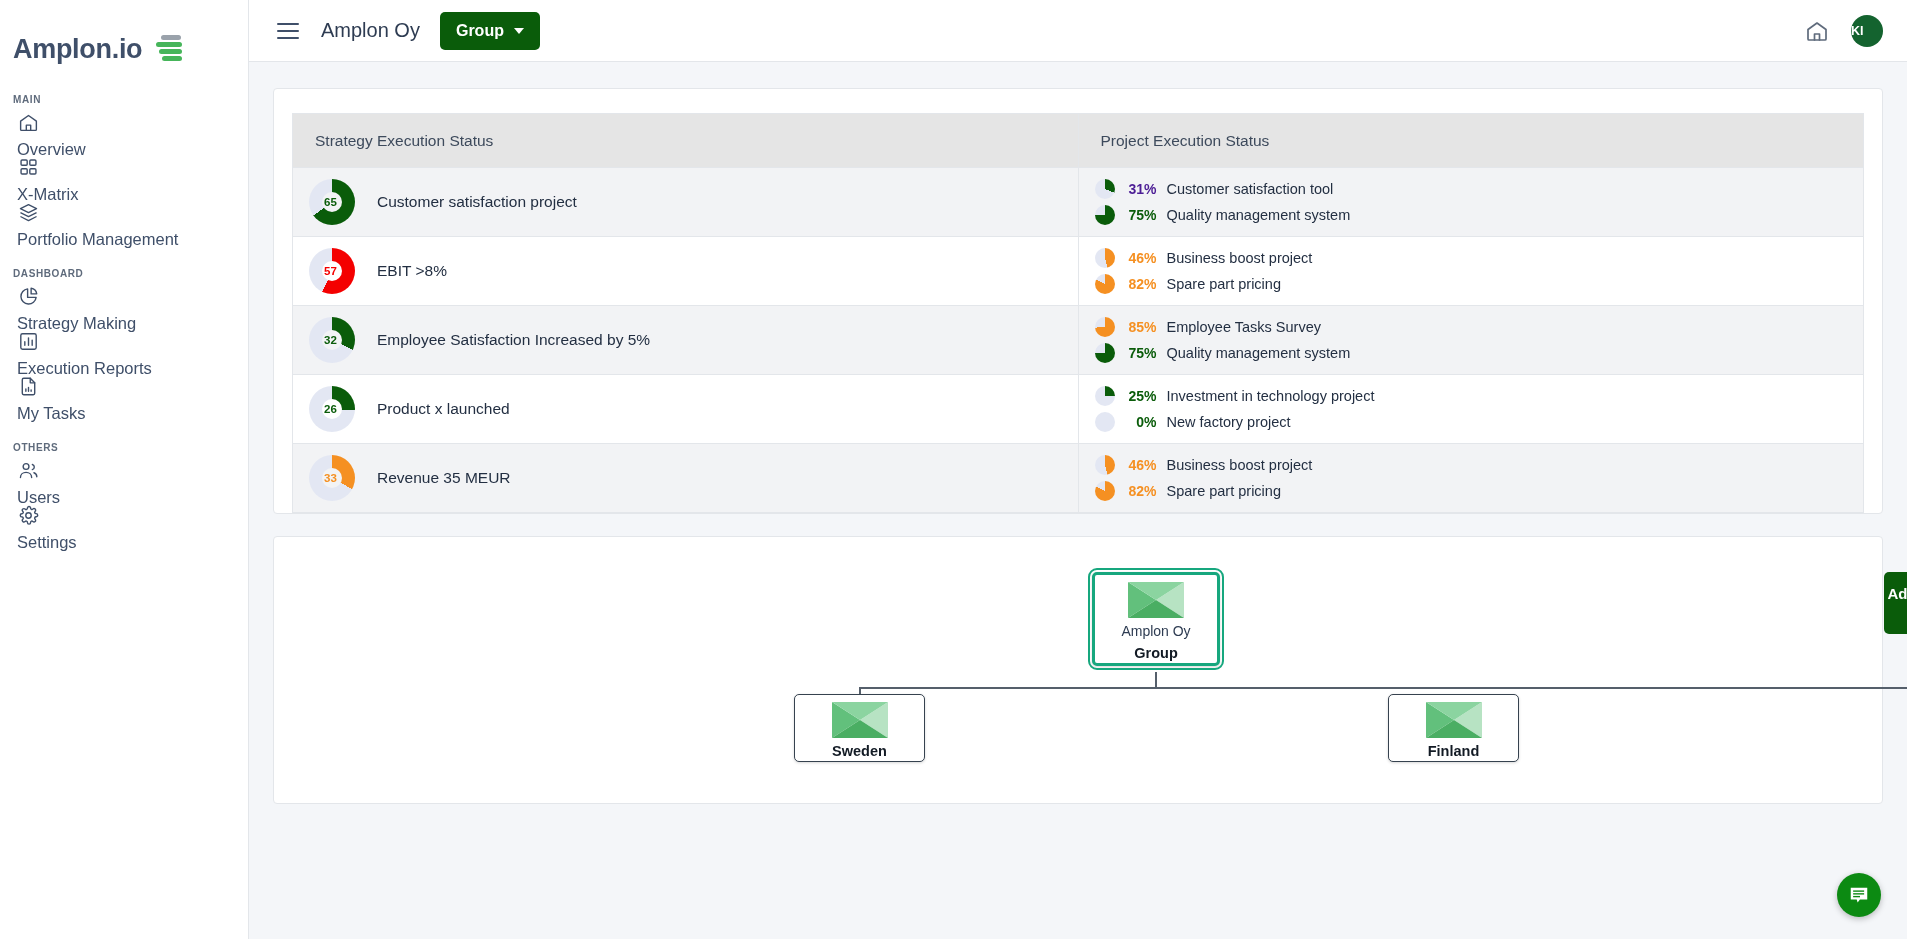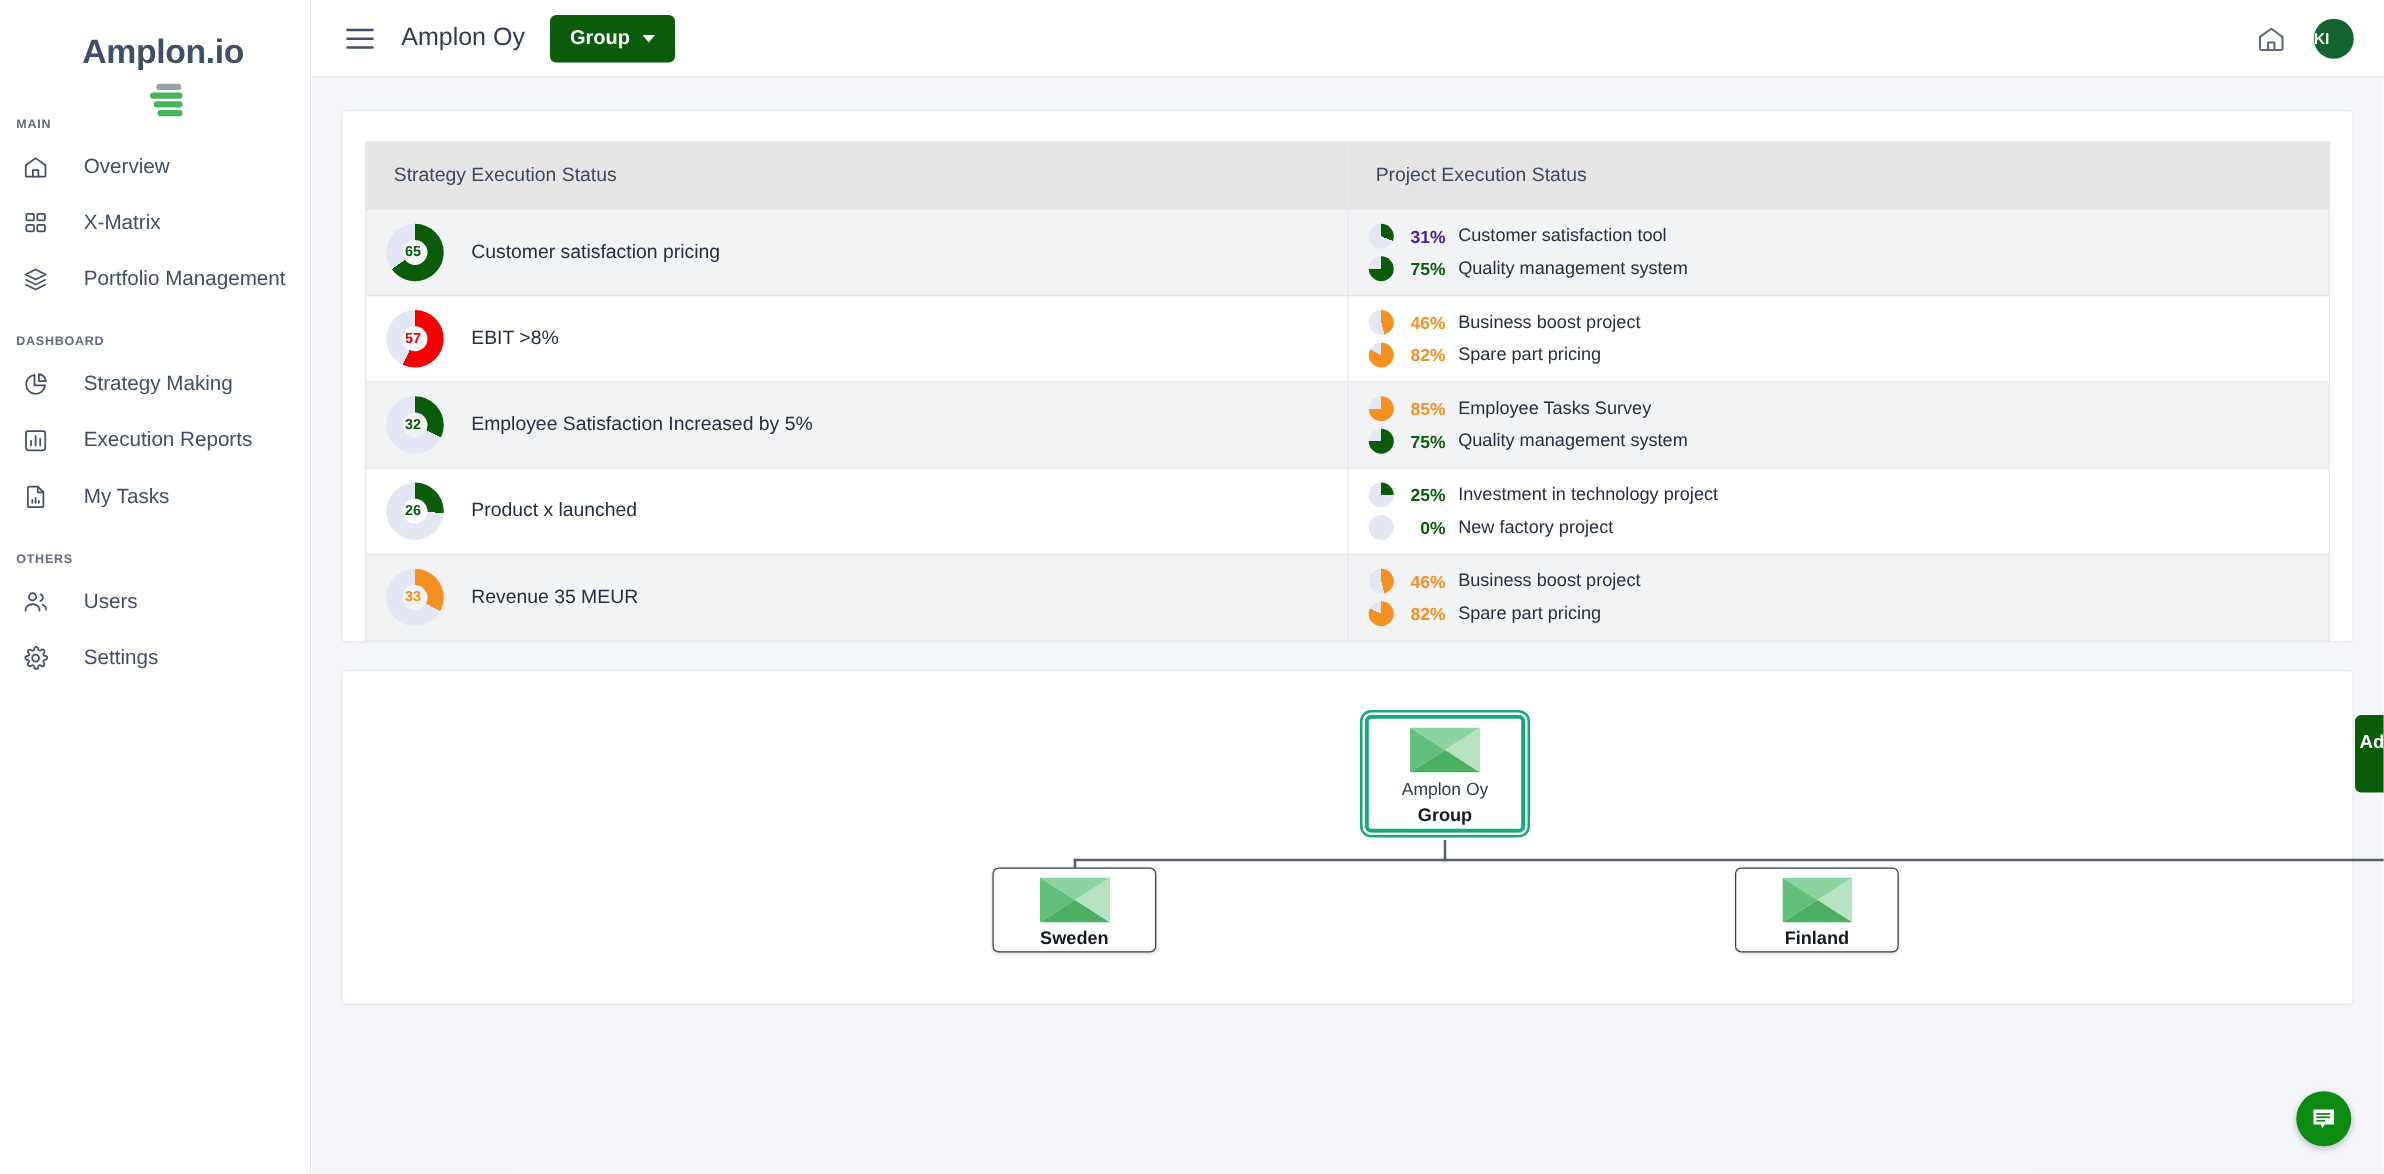--- a/index.html
+++ b/index.html
@@ -11,37 +11,37 @@
   }
   .app { display: flex; width: 1907px; height: 939px; }
 
   
   .sidebar {
     width: 249px; height: 939px; flex: 0 0 249px;
     background: #ffffff;
     border-right: 1px solid #e3e6ea;
     padding-top: 18px;
   }
-  .brand { display: flex; align-items: center; gap: 10px; padding: 8px 0 0 13px; height: 54px; flex-direction: column; }
+  .brand { display: flex; align-items: center; gap: 10px; padding: 8px 0 0 13px; height: 54px; }
   .brand-text { font-size: 27px; font-weight: 700; color: #3f4f69; letter-spacing: -0.3px; }
   .brand-mark { position: relative; width: 30px; height: 28px; }
   .brand-mark i { position: absolute; display: block; border-radius: 3px; }
   .bm0 { top: 0;  left: 9px;  width: 20px; height: 5px; background: #9aa2ab; }
   .bm1 { top: 7px; left: 4px; width: 26px; height: 5px; background: #46b55a; }
   .bm2 { top: 14px; left: 7px; width: 23px; height: 5px; background: #46b55a; }
   .bm3 { top: 21px; left: 10px; width: 20px; height: 5px; background: #46b55a; }
 
   .nav-section { margin-top: 22px; }
   .nav-head {
     font-size: 10px; font-weight: 700; color: #5f6b7c;
     letter-spacing: 0.6px; padding: 0 0 6px 13px;
   }
   .nav-item {
-    display: flex; align-items: center; gap: 28px;
-    height: 45px; padding-left: 17px; cursor: pointer; color: #3f4f69;
+    display: flex; align-items: flex-start; gap: 7px;
+    height: 45px; padding-left: 17px; cursor: pointer; color: #3f4f69; flex-direction: column;
   }
   .nav-label { font-size: 16.5px; color: #3f4f69; }
   .nav-ico { width: 22px; height: 22px; flex: 0 0 22px; display: flex; align-items: center; justify-content: center; }
   .nav-ico svg { width: 21px; height: 21px; display: block; }
 
   
   .main { flex: 1; display: flex; flex-direction: column; background: #f4f6f9; min-width: 0; }
   .topbar {
     height: 62px; flex: 0 0 62px; background: #ffffff;
     border-bottom: 1px solid #e3e6ea;
@@ -299,21 +299,21 @@
           </thead>
           <tbody id="exec-body">
               <tr class="alt">
                 <td>
                   <div class="strat-cell">
                     <div class="donut">
                       <div class="ring" style="background:conic-gradient(#0a5c0a 0deg 234deg, #e3e7f3 234deg 360deg)"></div>
                       <div class="hole" style="background:#f2f3f5"></div>
                       <div class="num" style="color:#0a5c0a">65</div>
                     </div>
-                    <div class="strat-label">Customer satisfaction pricing</div>
+                    <div class="strat-label">Customer satisfaction project</div>
                   </div>
                 </td>
                 <td>
                   <div class="proj-cell">
                     <div class="proj-row">
                       <span class="pie" style="background:conic-gradient(#0a5c0a 0deg 111.6deg, #e3e7f3 111.6deg 360deg)"></span>
                       <span class="proj-pct" style="color:#4c1d95">31%</span>
                       <span class="proj-name">Customer satisfaction tool</span>
                     </div>
                     <div class="proj-row">

